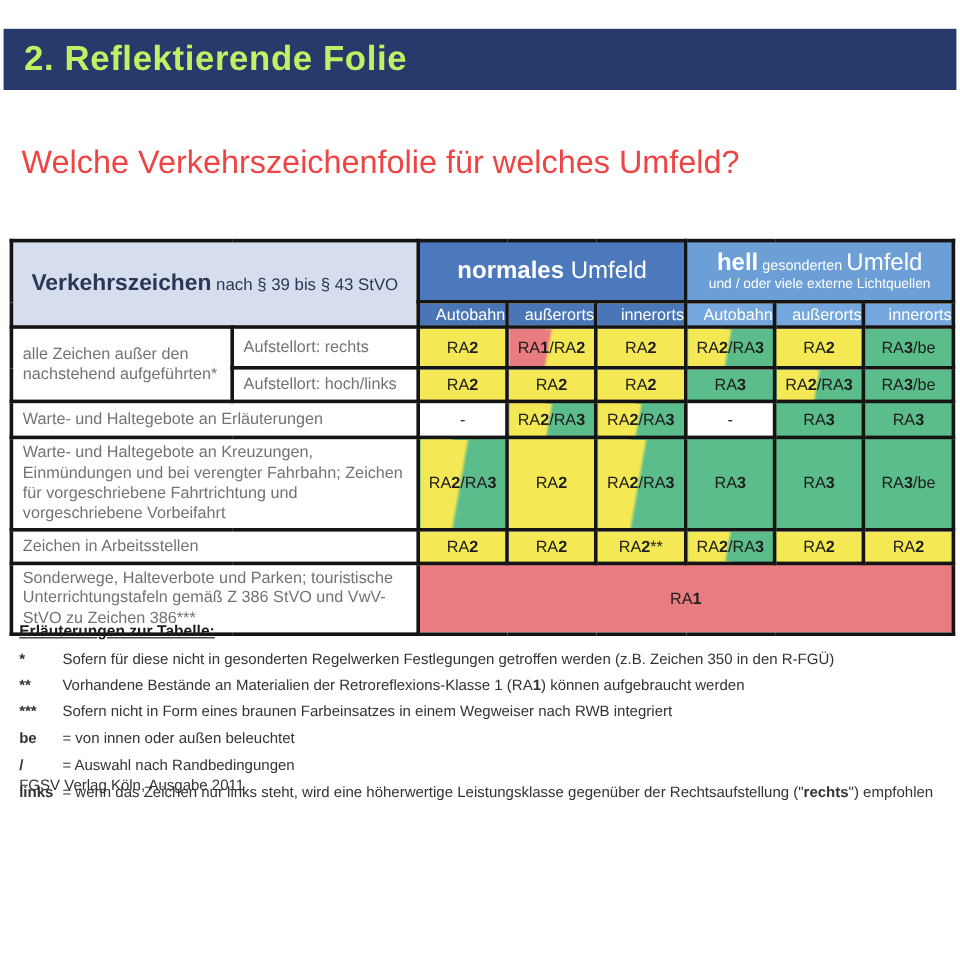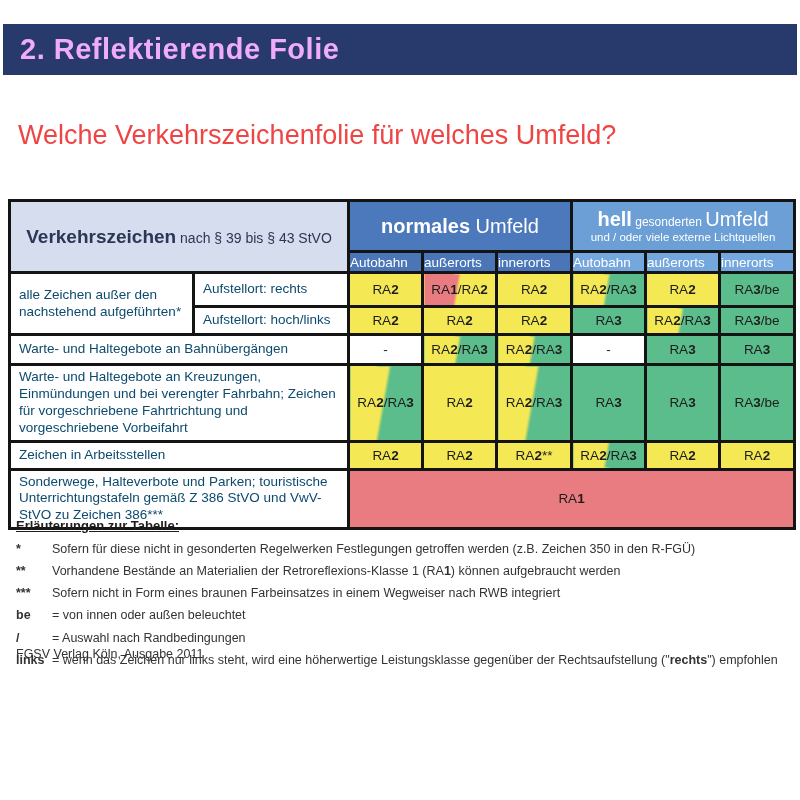--- a/index.html
+++ b/index.html
@@ -6,21 +6,21 @@
   body{
     width:800px;height:800px;position:relative;background:#ffffff;
     font-family:"Liberation Sans","DejaVu Sans",sans-serif;
     color:#2e2e2e;overflow:hidden;
     --navy:#273a6b; --normal:#4c79bb; --normal-sub:#4a76b8;
     --hell:#6b9fd6; --hell-sub:#74a7de; --corner:#d5ddef;
     --yellow:#f4e954; --green:#5cbd8c; --red:#e97c80; --line:#141414;
   }
   .title-bar{
     position:absolute;top:24px;left:3px;right:3px;height:51px;
-    background:var(--navy);color:#f0abfc;font-weight:bold;font-size:29px;
+    background:var(--navy);color:#bef264;font-weight:bold;font-size:29px;
     line-height:51px;padding-left:17px;box-sizing:border-box;letter-spacing:0.5px;
   }
   .subtitle{
     position:absolute;top:120px;left:18px;font-size:27px;color:#ef4444;
   }
   table.matrix{
     position:absolute;top:199px;left:8px;width:785px;
     border-collapse:collapse;table-layout:fixed;
   }
   table.matrix td{
@@ -31,24 +31,24 @@
   td.corner .big{font-weight:bold;font-size:19px;}
   td.corner .small{font-size:14px;}
   td.grp-n{background:var(--normal);color:#fff;text-align:center;vertical-align:middle;}
   td.grp-n .big{font-size:20px;}
   td.grp-n .bold{font-weight:bold;}
   td.grp-h{background:var(--hell);color:#fff;text-align:center;vertical-align:middle;line-height:1.05;}
   td.grp-h .bold{font-weight:bold;font-size:20px;}
   td.grp-h .mid{font-size:12px;}
   td.grp-h .big{font-size:20px;}
   td.grp-h .l2{font-size:11.5px;display:block;margin-top:1px;}
-  td.subh{color:#ffffff;text-align:left;font-size:13px;padding:1px 0;}
+  td.subh{color:#ffffff;text-align:right;font-size:13px;padding:1px 0;}
   td.subh-n{background:var(--normal-sub);}
   td.subh-h{background:var(--hell-sub);}
-  td.lbl{background:#fff;text-align:left;padding:3px 8px;vertical-align:middle;color:#0c4a6e;line-height:1.25;}
+  td.lbl{background:#fff;text-align:left;padding:3px 8px;vertical-align:middle;color:#737373;line-height:1.25;}
   td.val{text-align:center;vertical-align:middle;font-size:14px;color:#1d1d1d;}
   td.c-y{background:var(--yellow);}
   td.c-g{background:var(--green);}
   td.c-r{background:var(--red);}
   td.c-w{background:#ffffff;}
   td.c-ry{background:linear-gradient(100deg,var(--red) 44%,var(--yellow) 48%);}
   td.c-yg{background:linear-gradient(100deg,var(--yellow) 45%,var(--green) 49%);}
   .notes{position:absolute;top:518px;left:16px;right:10px;font-size:12.5px;color:#333;}
   .notes-heading{font-weight:bold;font-size:13px;text-decoration:underline;margin-bottom:9px;color:#1d1d1d;}
   .note{display:flex;margin-bottom:6.5px;line-height:1.25;}
@@ -111,21 +111,21 @@
       <tr style="height: 28px;">
         <td class="lbl">Aufstellort: hoch/links</td>
         <td class="val c-y">RA<b>2</b></td>
         <td class="val c-y">RA<b>2</b></td>
         <td class="val c-y">RA<b>2</b></td>
         <td class="val c-g">RA<b>3</b></td>
         <td class="val c-yg">RA<b>2</b>/RA<b>3</b></td>
         <td class="val c-g">RA<b>3</b>/be</td>
       </tr>
       <tr style="height: 30px;">
-        <td class="lbl" colspan="2">Warte- und Haltegebote an Bahnübergängen</td>
+        <td class="lbl" colspan="2">Warte- und Haltegebote an Erläuterungen</td>
         <td class="val c-w">-</td>
         <td class="val c-yg">RA<b>2</b>/RA<b>3</b></td>
         <td class="val c-yg">RA<b>2</b>/RA<b>3</b></td>
         <td class="val c-w">-</td>
         <td class="val c-g">RA<b>3</b></td>
         <td class="val c-g">RA<b>3</b></td>
       </tr>
       <tr style="height: 62px;">
         <td class="lbl" colspan="2">Warte- und Haltegebote an Kreuzungen, Einmündungen und bei verengter Fahrbahn; Zeichen für vorgeschriebene Fahrtrichtung und vorgeschriebene Vorbeifahrt</td>
         <td class="val c-yg">RA<b>2</b>/RA<b>3</b></td>

